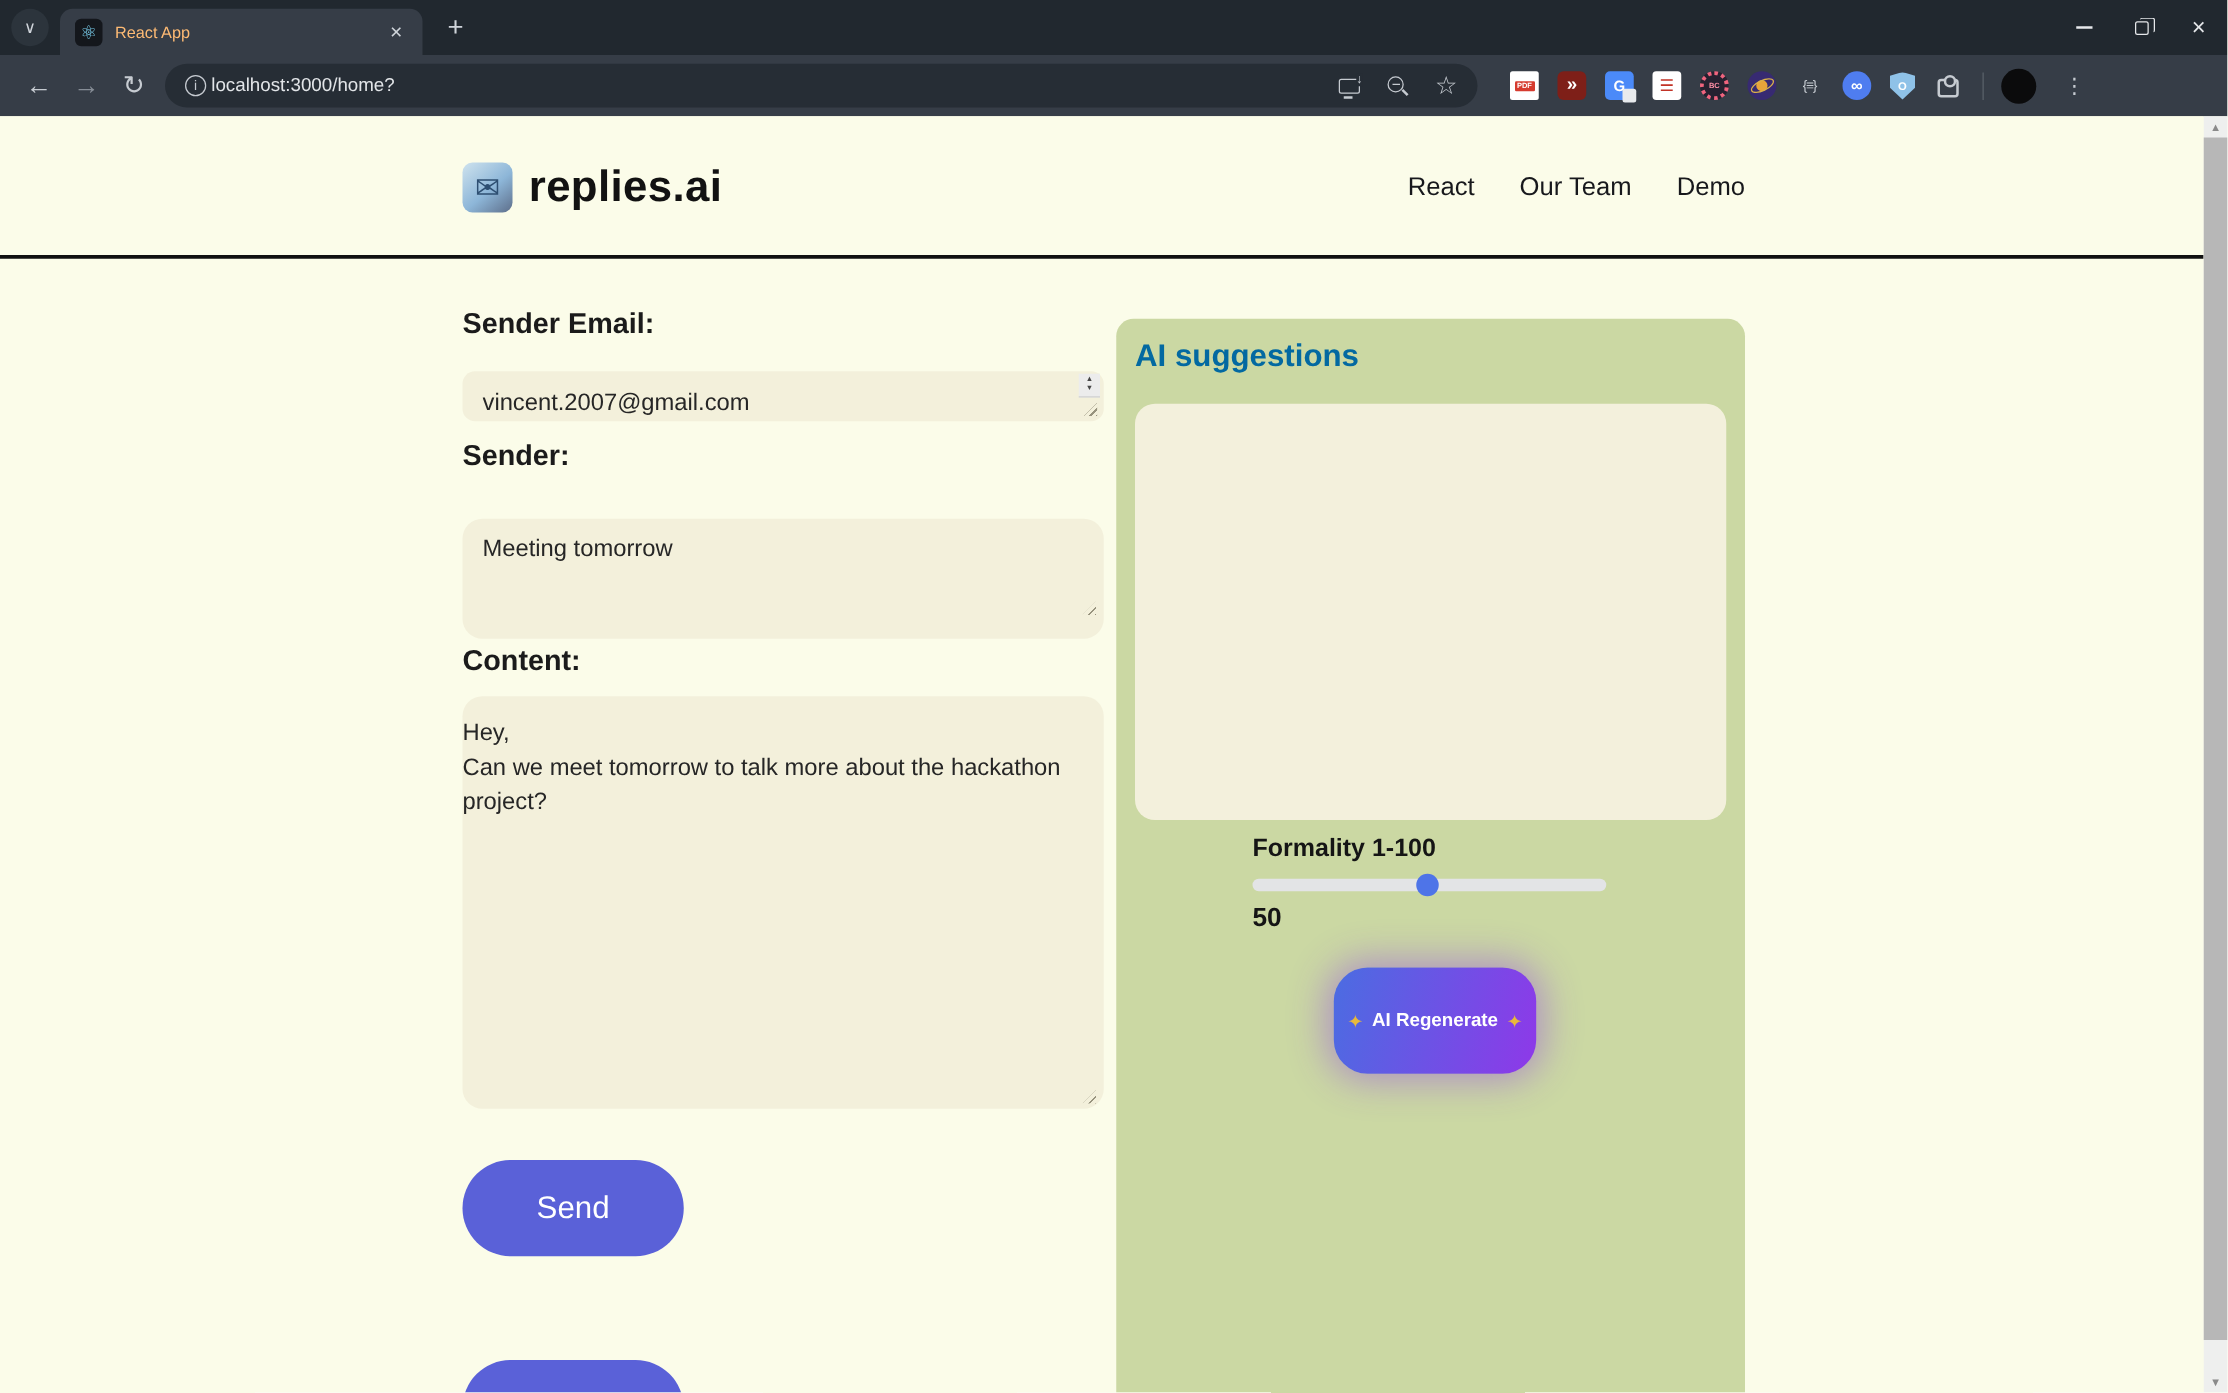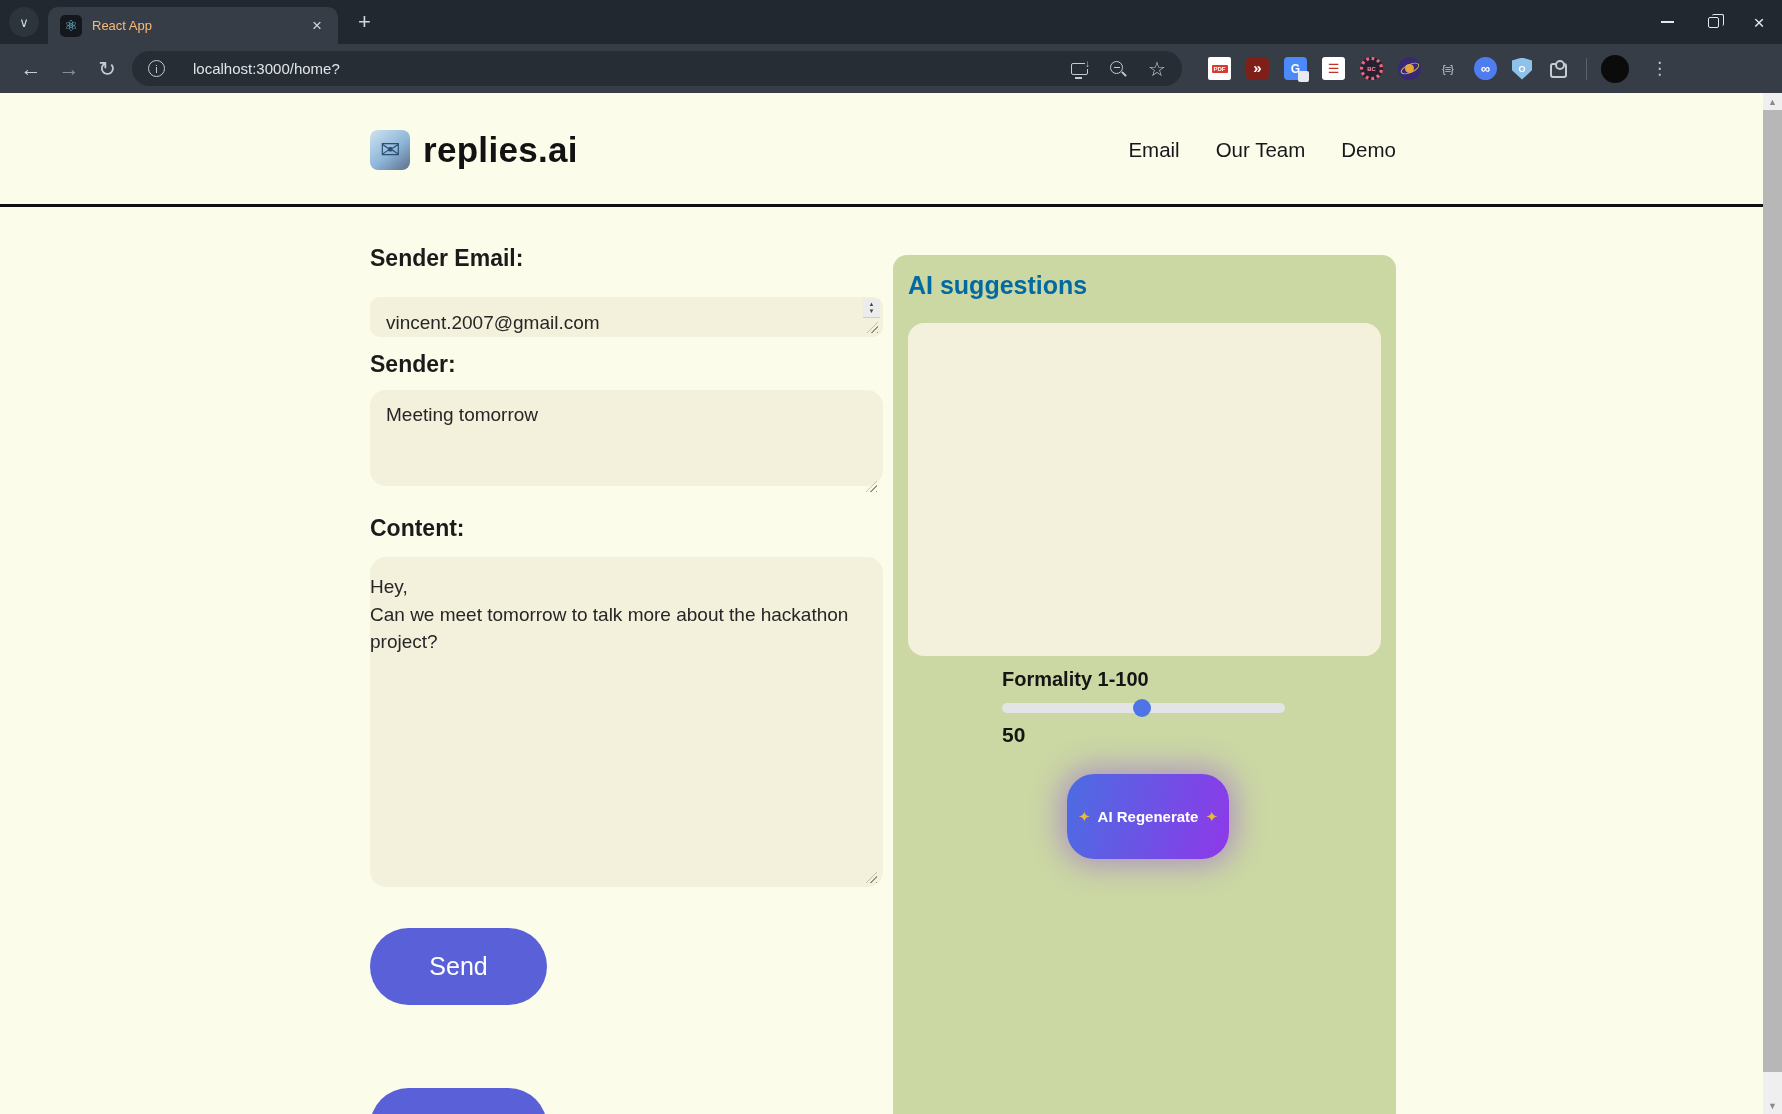--- a/index.html
+++ b/index.html
@@ -37,21 +37,21 @@
   .toolbar { position:absolute; top:44px; left:0; width:1782px; height:49px;
     background:#363d47; display:flex; align-items:center; padding:0 12px; }
   .navbtn { width:38px; height:36px; display:flex; align-items:center;
     justify-content:center; color:#c6cbd1; font-size:21px; border-radius:50%; }
   .navbtn.dim { color:#868d96; }
   .urlbar { margin-left:6px; width:1050px; height:35px; background:#262d35;
     border-radius:18px; display:flex; align-items:center; padding:0 16px; }
   .info-circ { width:17px; height:17px; border:1.6px solid #c6cbd1;
     border-radius:50%; color:#c6cbd1; font-size:11px; display:flex;
     align-items:center; justify-content:center; font-style:normal; }
-  .url-text { color:#e2e5e8; font-size:15px; margin-left:28px; flex:1; }
+  .url-text { color:#e2e5e8; font-size:15px; margin-left:4px; flex:1; }
   .pill-icons { display:flex; align-items:center; gap:22px; margin-left:auto; }
   .monitor-ic { position:relative; width:17px; height:12px;
     border:1.8px solid #c6cbd1; border-radius:2px; }
   .monitor-ic::after { content:""; position:absolute; bottom:-5px; left:3px;
     width:7px; height:1.8px; background:#c6cbd1; }
   .monitor-ic .dl { position:absolute; top:-5px; right:-3px; font-size:10px;
     color:#c6cbd1; background:#262d35; line-height:1; }
   .zoom-ic { position:relative; width:16px; height:16px; }
   .zoom-ic::before { content:""; position:absolute; top:0; left:0; width:11px;
     height:11px; border:1.8px solid #c6cbd1; border-radius:50%; }
@@ -128,21 +128,21 @@
   .stepper-widget { position:absolute; left:493px; top:206px; width:17px;
     height:36px; }
   .stepper-top { width:17px; height:19px; background:#ececec;
     border-bottom:1px solid #cfcfcf; display:flex; flex-direction:column;
     align-items:center; justify-content:center; color:#454545; font-size:6px;
     line-height:1.1; }
   .grip { position:absolute; width:11px; height:11px;
     background:repeating-linear-gradient(135deg,transparent 0 2.5px,#97937e 2.5px 4px);
     clip-path:polygon(100% 0,100% 100%,0 100%); }
   .stepper-grip { right:2px; bottom:2px; }
-  #subject-input { top:297px; height:96px; border-radius:16px;
+  #subject-input { top:322px; height:96px; border-radius:16px;
     padding:14px 16px; }
   #content-input { top:464px; height:330px; border-radius:16px;
     padding:16px 0; line-height:1.45; }
   .ta-grip-subject { left:496px; top:388px; }
   .ta-grip-content { left:496px; top:779px; }
   .pill-btn { position:absolute; left:0; width:177px; height:77px;
     border:none; border-radius:39px; background:#5a61d8; color:#fff;
     font-size:25px; font-family:inherit; display:flex; align-items:center;
     justify-content:center; }
   #send-btn { top:835px; }
@@ -251,21 +251,21 @@
 
   <div class="page">
 
     <div class="site-header">
       <div class="header-inner">
         <div class="brand">
           <span class="logo-badge">✉</span>
           <span class="brand-name">replies.ai</span>
         </div>
         <nav class="nav">
-          <a href="#">Email</a>
+          <a href="#">React</a>
           <a href="#">Our Team</a>
           <a href="#">Demo</a>
         </nav>
       </div>
     </div>
 
     <div class="form-col">
       <label class="field-label" style="top:152px;">Sender Email:</label>
       <input class="box" id="email-input" value="vincent.2007@gmail.com" style="">
       <div class="stepper-widget">

